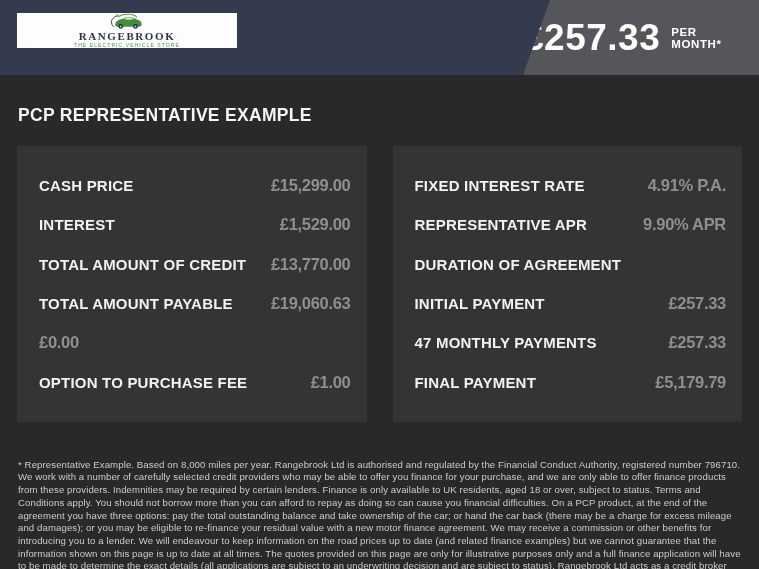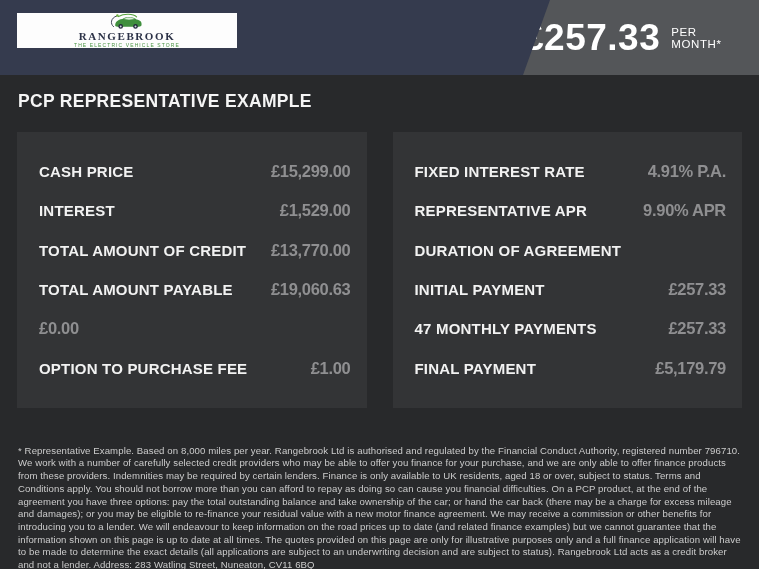--- a/index.html
+++ b/index.html
@@ -42,27 +42,27 @@
     background: var(--header-gray, #545659);
     clip-path: polygon(27px 0, 100% 0, 100% 100%, 0 100%);
     display: flex; align-items: center; justify-content: flex-end;
     padding-right: 28px; gap: 11px;
   }
   .price {
     font-size: 37px; font-weight: bold; color: #ffffff;
     letter-spacing: 0.5px; line-height: 37px;
   }
   .per-month {
-    font-size: 11.5px; font-weight: normal; color: #ffffff;
+    font-size: 11.5px; font-weight: bold; color: #ffffff;
     letter-spacing: 0.6px; margin-top: 0;
   }
 
   
   .page-title {
-    margin: 0; padding: 16px 0 0 18px;
+    margin: 0; padding: 30px 0 0 18px;
     font-size: 17.5px; font-weight: bold;
     letter-spacing: 0.3px; line-height: 20px;
     color: #f5f5f5;
   }
 
   
   .tables { display: flex; gap: 26px; margin: 21px 17px 0 17px; }
   .panel {
     flex: 1; background: var(--panel-bg, #333436);
     padding: 20px 0;

